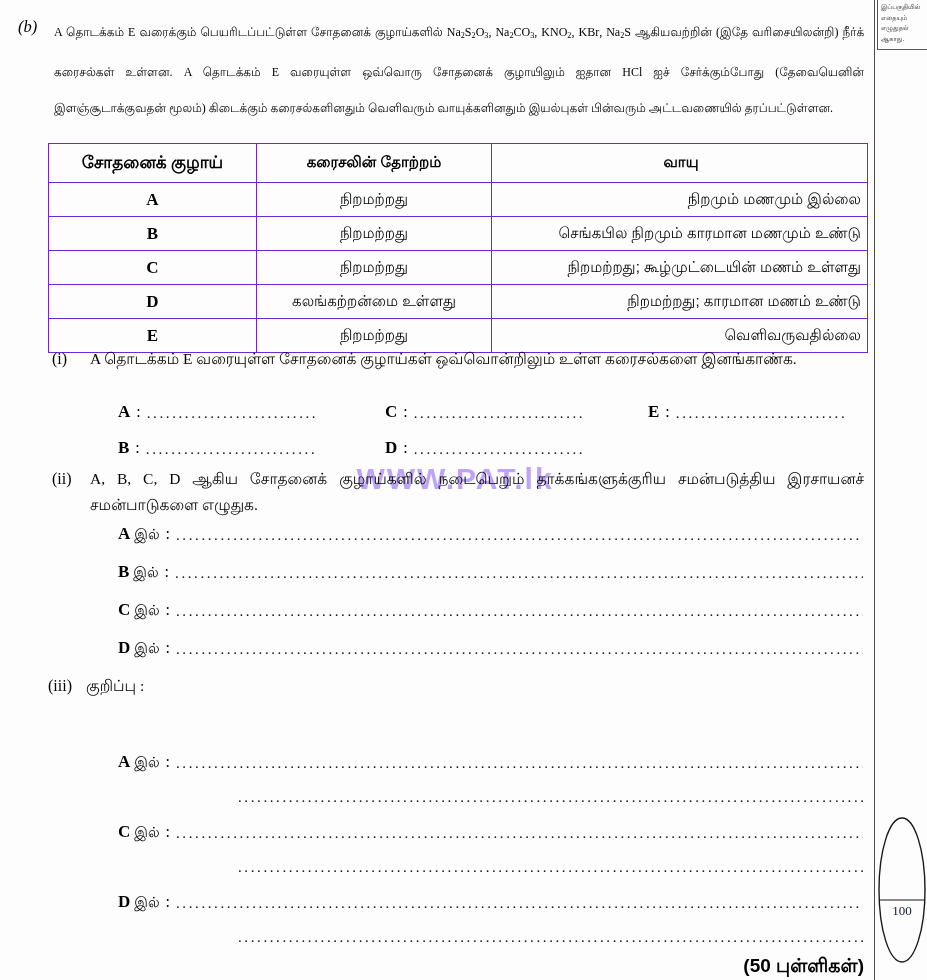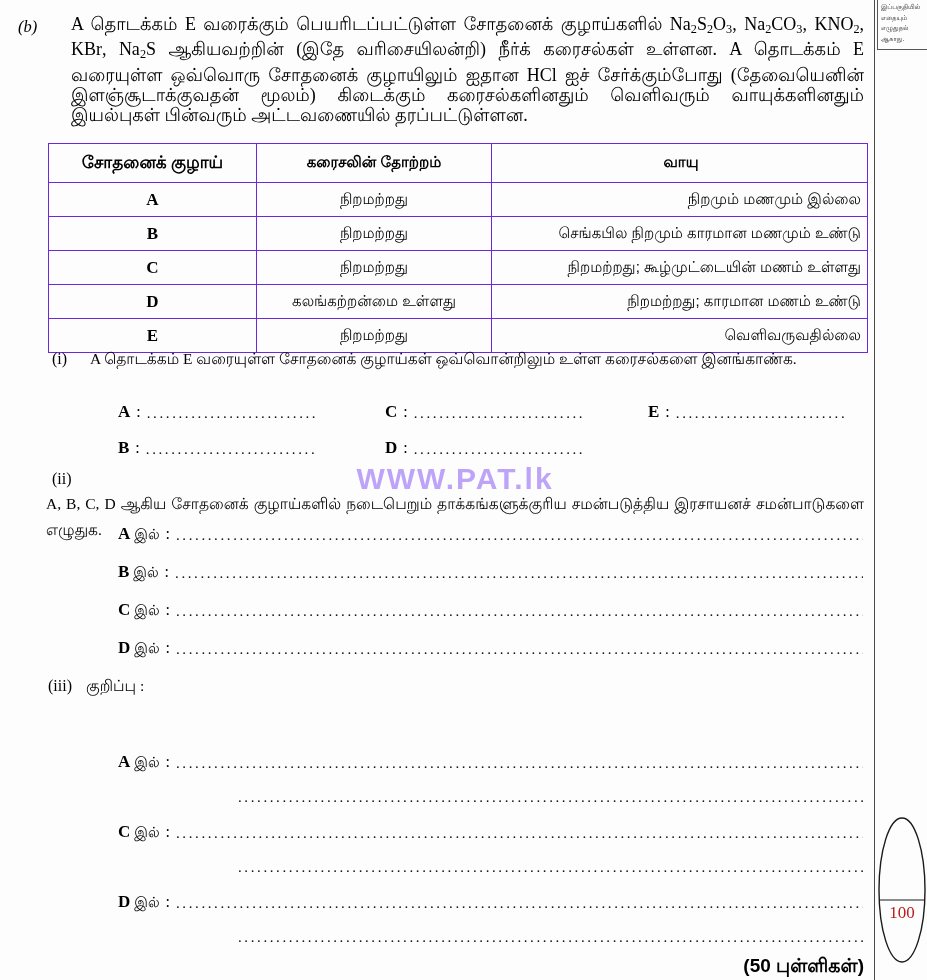--- a/index.html
+++ b/index.html
@@ -76,22 +76,22 @@
     z-index: 2;
   }
   .page-number svg { display: block; }
   .page-number .num {
     position: absolute;
     left: 0;
     top: 86px;
     width: 48px;
     text-align: center;
     font-family: "Liberation Serif", serif;
-    font-size: 17px;
-    color: #b91c1c;
+    font-size: 13px;
+    color: #0f172a;
   }
 
   
   .content {
     position: absolute;
     left: 0;
     top: 0;
     width: 874px;
     height: 980px;
     z-index: 3;
@@ -110,24 +110,23 @@
     flex: 0 0 auto;
     width: 40px;
     font-style: italic;
     font-size: 16.5px;
     line-height: 25px;
     padding-left: 4px;
     box-sizing: border-box;
   }
   .intro .body {
     flex: 1 1 auto;
-    font-size: 18px;
-    line-height: 20px;
+    font-size: 12px;
+    line-height: 36px;
     text-align: justify;
-    margin-left: 17px;
   }
   .intro .body p { margin: 0; }
   sub { font-size: 0.68em; vertical-align: -0.28em; }
   .rom { font-family: "Liberation Serif", serif; }
 
   
   .data-table {
     position: absolute;
     left: 48px;
     top: 143px;
@@ -334,21 +333,21 @@
       <span class="ansletter">B</span>
       <span class="colon">:</span>
       <span class="dots">...........................</span>
     </div>
     <div class="ansrow" style="left:385px; top:438px; width:240px;">
       <span class="ansletter">D</span>
       <span class="colon">:</span>
       <span class="dots">...........................</span>
     </div>
 
-    <div class="qitem" style="left:46px; top:466px; width:818px;flex-direction:column;">
+    <div class="qitem" style="left:46px; top:466px; width:818px;">
       <div class="qnum">(ii)</div>
       <div class="qbody">A, B, C, D ஆகிய சோதனைக் குழாய்களில் நடைபெறும் தாக்கங்களுக்குரிய சமன்படுத்திய இரசாயனச் சமன்பாடுகளை எழுதுக.</div>
     </div>
 
     <div class="ansrow" style="left:118px; top:524px; width:745px;">
       <span class="ansletter"><span>A</span><span class="il">இல்</span></span>
       <span class="colon">:</span>
       <span class="dots">................................................................................................................</span>
     </div>
     <div class="ansrow" style="left:118px; top:562px; width:745px;">

